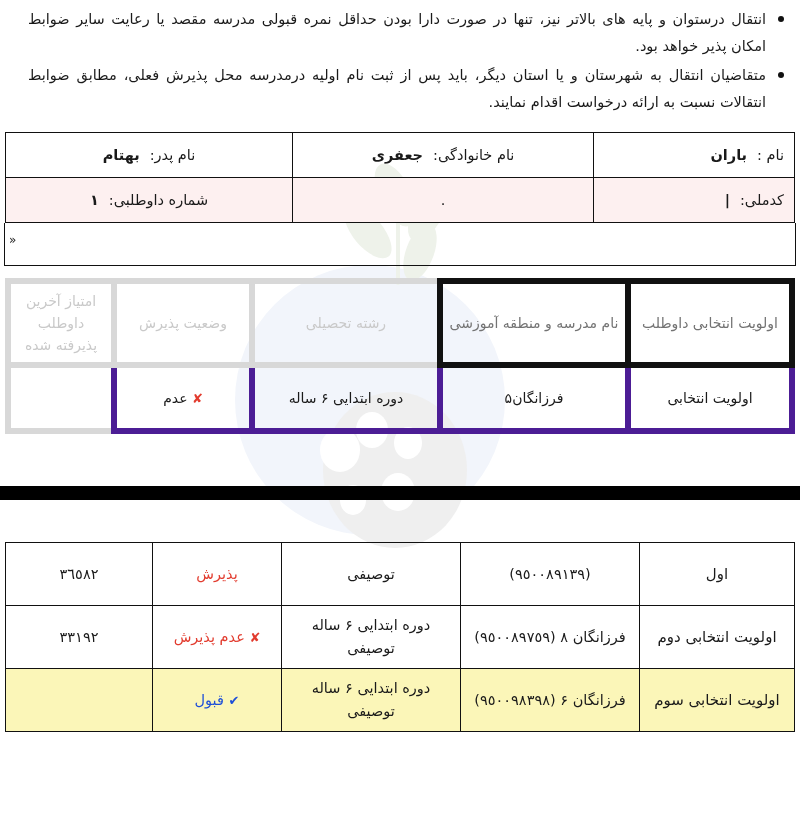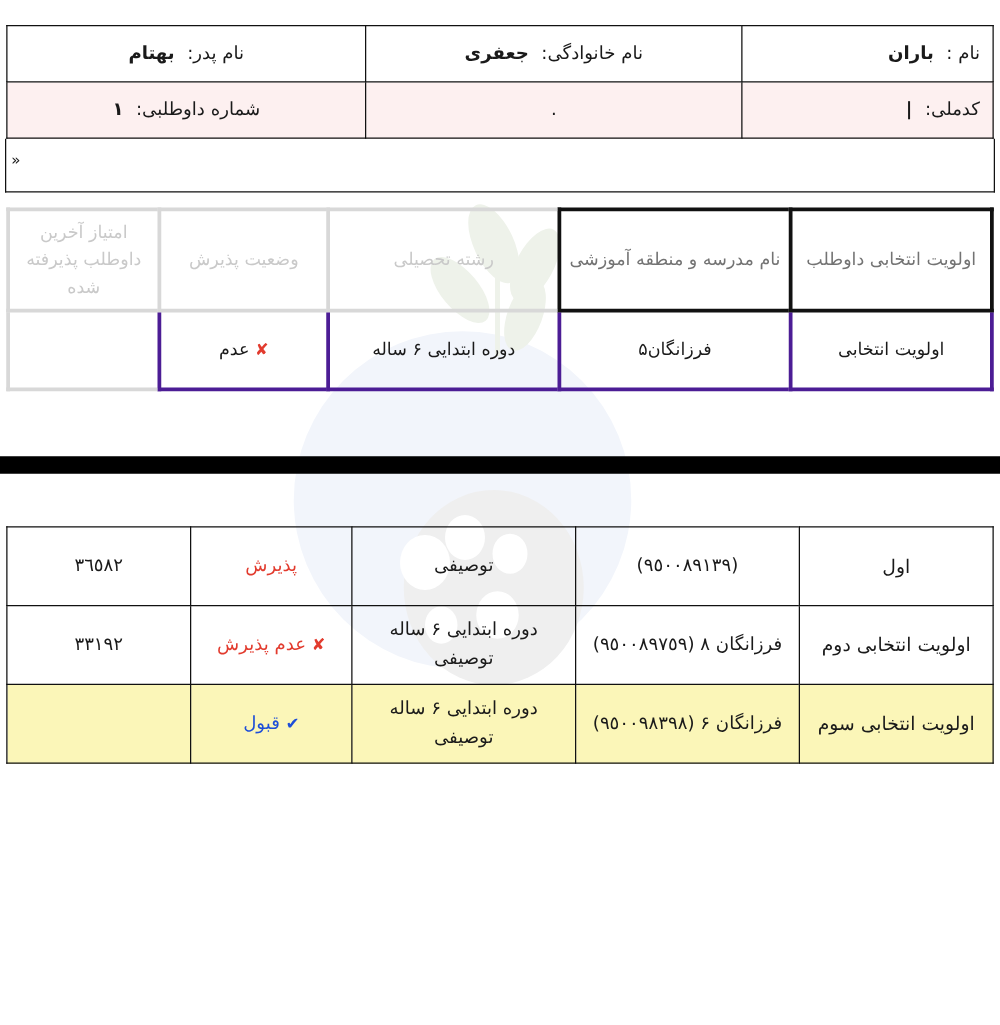--- a/index.html
+++ b/index.html
@@ -91,21 +91,21 @@
   }
 
   
   table.prio {
     border-collapse: collapse;
     width: 790px;
     margin: 12px auto 0 auto;
     table-layout: fixed;
   }
   table.prio th, table.prio td {
-    border: 3px solid #4c1d95;
+    border: 6px solid #4c1d95;
     font-size: 14px;
     padding: 6px 6px;
     text-align: center;
     line-height: 22px;
     font-weight: normal;
   }
   table.prio thead th {
     height: 64px;
     color: #c9c9c9;
     border-color: #d8d8d8;
@@ -181,20 +181,22 @@
     <ellipse cx="372" cy="430" rx="16" ry="18" fill="#ffffff"></ellipse>
     <ellipse cx="408" cy="443" rx="14" ry="16" fill="#ffffff"></ellipse>
     <ellipse cx="398" cy="492" rx="17" ry="19" fill="#ffffff"></ellipse>
     <ellipse cx="353" cy="500" rx="13" ry="15" fill="#ffffff"></ellipse>
   </g>
 </svg>
 
 <div class="content">
 
   <ul class="notes">
+    <li>انتقال درستوان و پایه های بالاتر نیز، تنها در صورت دارا بودن حداقل نمره قبولی مدرسه مقصد یا رعایت سایر ضوابط امکان پذیر خواهد بود.</li>
+    <li>متقاضیان انتقال به شهرستان و یا استان دیگر، باید پس از ثبت نام اولیه درمدرسه محل پذیرش فعلی، مطابق ضوابط انتقالات نسبت به ارائه درخواست اقدام نمایند.</li>
   </ul>
 
   <table class="grid">
     <tbody>
         <tr>
       <td style="width:180px">
         <span class="cell-inline">
           <span class="lbl">نام :</span>
           <span class="val">باران</span>
         </span>

